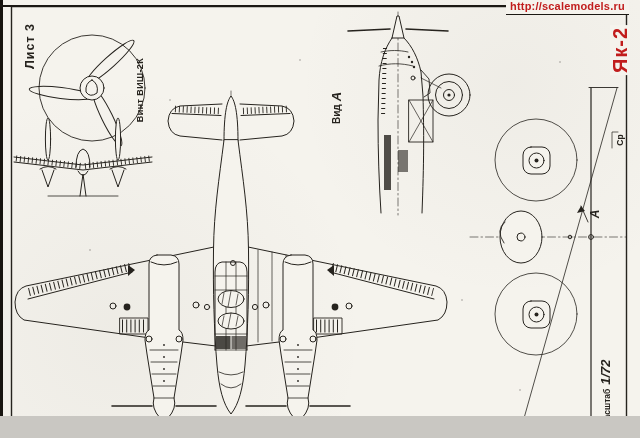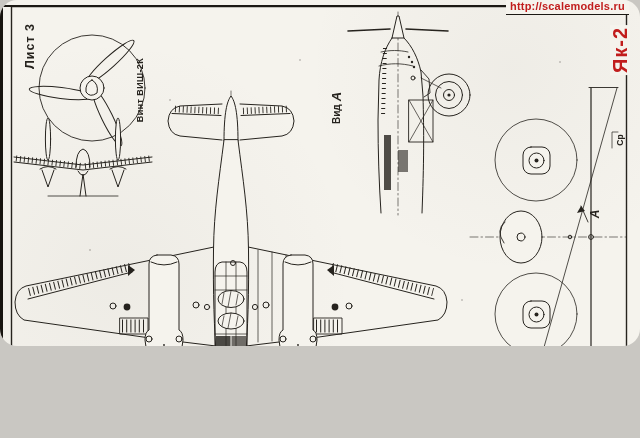--- a/index.html
+++ b/index.html
@@ -1,19 +1,19 @@
 <!DOCTYPE html>
 <html style="--accent-red: #c11d1d; --ink: #26231e; --paper: #f5f3ed;"><head>
 <meta charset="utf-8">
 <style>
   html,body{margin:0;padding:0;}
   body{font-family:"Liberation Sans",sans-serif;background:#c9c7c2;}
-  .page{position:relative;width:640px;height:346px;background:var(--paper,#f5f3ed);overflow:hidden;
+  .page{position:relative;width:640px;height:416px;background:var(--paper,#f5f3ed);overflow:hidden;
         background-image:radial-gradient(circle at 18% 80%, rgba(120,115,105,.06), transparent 40%),
-                         radial-gradient(circle at 80% 20%, rgba(120,115,105,.05), transparent 35%);border-radius:17px;}
+                         radial-gradient(circle at 80% 20%, rgba(120,115,105,.05), transparent 35%);}
   .edge-left{position:absolute;left:0;top:0;width:3px;height:438px;background:#17140f;}
   .edge-bottom{position:absolute;left:0;top:430px;width:640px;height:8px;
                background:linear-gradient(to right,#716f6a,#8f8d87 55%,#b9b7b1);}
   .topline{position:absolute;left:0;top:5px;width:508px;height:2px;background:#1b1813;}
   svg{position:absolute;left:0;top:0;}
   .ink{stroke:var(--ink,#26231e);fill:none;stroke-linecap:round;stroke-linejoin:round;}
   .fill-paper{fill:var(--paper,#f5f3ed);}
   .fill-ink{fill:var(--ink,#26231e);stroke:none;}
   .label{position:absolute;color:var(--ink,#26231e);white-space:nowrap;line-height:1;}
   .vlabel{transform:translate(-50%,-50%) rotate(-90deg);}

